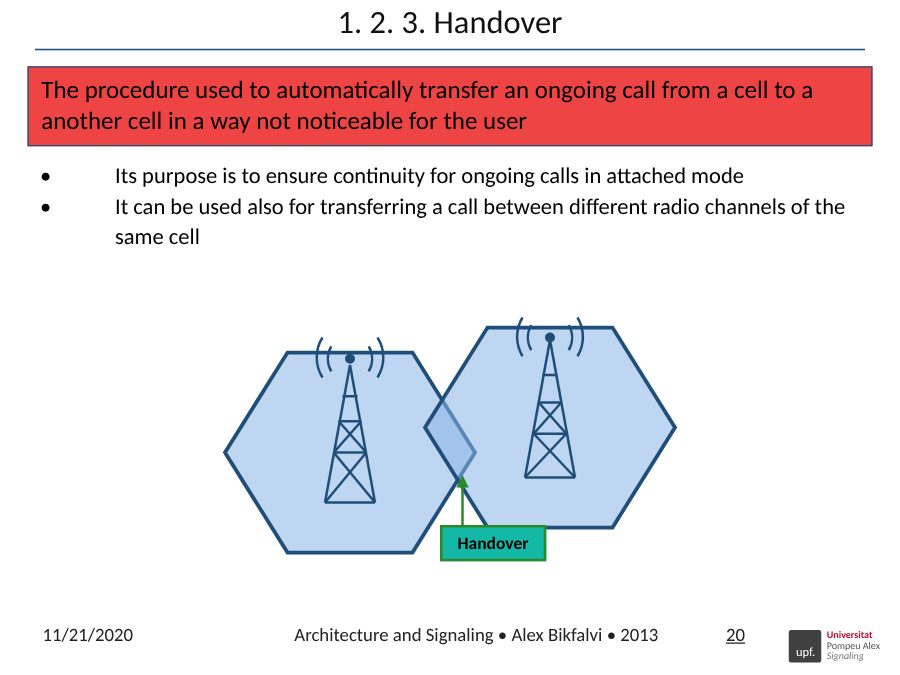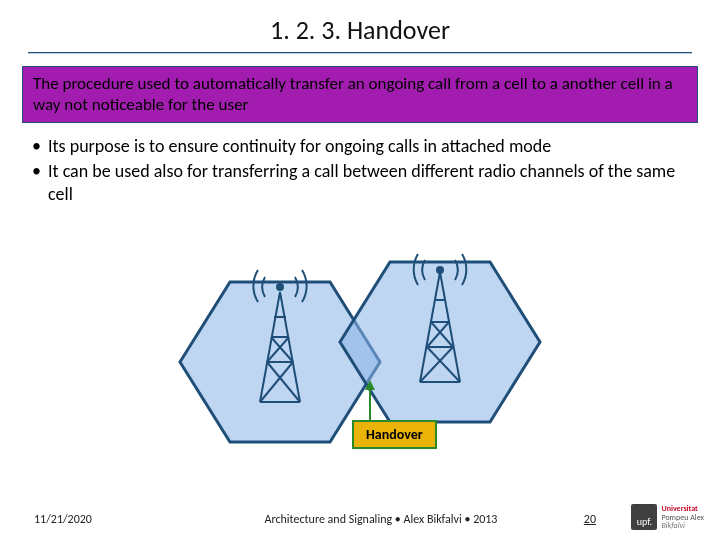--- a/index.html
+++ b/index.html
@@ -9,72 +9,72 @@
     background: #fff;
     font-family: Calibri, "Segoe UI", Arial, sans-serif;
     color: #000;
     position: relative;
     overflow: hidden;
   }
   .slide { width: 100%; height: 100%; position: relative; }
   .title {
     text-align: center;
     font-size: 26px;
-    padding-top: 14px;
+    padding-top: 1px;
     font-weight: 400;
     color: #111;
   }
   .title-rule {
     margin: 6px 28px 12px 28px;
     height: 0;
     border-top: 1px solid #1f4e79;
     border-bottom: 1px solid #b8cce4;
   }
   .def-box {
     margin: 0 22px;
     border: 1.5px solid #1f4e79;
-    background: #a21caf;
+    background: #ef4444;
     padding: 6px 10px;
-    font-size: 17px;
+    font-size: 20px;
     line-height: 1.25;
   }
   .bullets {
     margin: 12px 28px 0 28px;
     font-size: 18px;
     line-height: 1.3;
   }
   .bullet-row { display: flex; margin-bottom: 2px; }
   .bullet-dot { width: 20px; flex: 0 0 20px; text-align: left; padding-left: 4px; }
-  .bullet-text { flex: 1; }
+  .bullet-text { flex: 1; margin-left: 44px; }
   .diagram-wrap {
     position: absolute;
     left: 0; right: 0;
     top: 252px;
     display: flex;
     justify-content: center;
   }
   .diagram { width: 380px; height: 220px; }
   .handover-label {
     position: absolute;
     left: 352px;
     top: 420px;
-    background: #eab308;
+    background: #14b8a6;
     border: 2px solid #2a8a2a;
     padding: 4px 12px;
     font-size: 14px;
     font-weight: 600;
     color: #000;
   }
   .footer {
     position: absolute;
     left: 0; right: 0; bottom: 14px;
     height: 26px;
     display: flex;
-    align-items: flex-end;
-    font-size: 12px;
+    align-items: flex-start;
+    font-size: 15px;
     color: #222;
   }
   .footer-date { position: absolute; left: 34px; }
   .footer-center { width: 100%; text-align: center; padding-left: 42px; }
   .footer-page { position: absolute; right: 124px; text-decoration: underline; }
   .logo {
     position: absolute;
     right: 16px;
     bottom: 10px;
     display: flex;
@@ -174,17 +174,17 @@
     <div class="footer-date">11/21/2020</div>
     <div class="footer-center">Architecture and Signaling • Alex Bikfalvi • 2013</div>
     <div class="footer-page">20</div>
   </div>
 
   <div class="logo">
     <div class="logo-sq">upf.</div>
     <div class="logo-text">
       <div class="uni">Universitat</div>
       <div>Pompeu Alex</div>
-      <div class="bar">Bikfalvi</div>
+      <div class="bar">Signaling</div>
     </div>
   </div>
 
 </div>
 
 </body></html>

